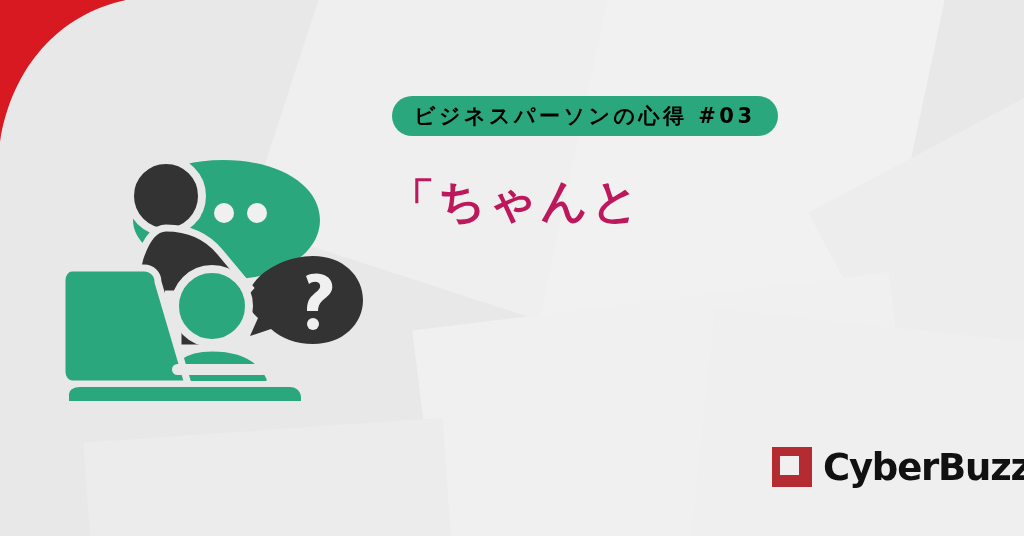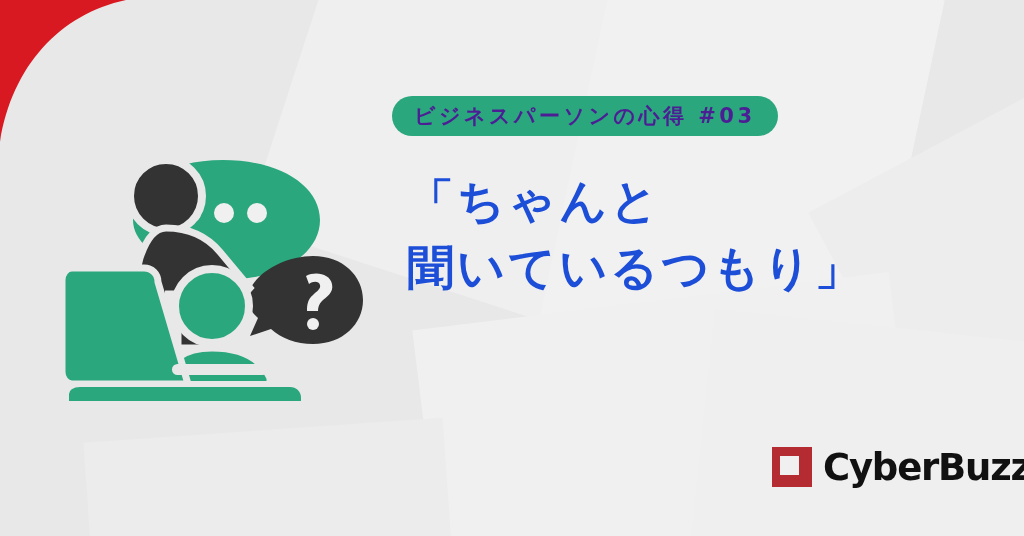--- a/index.html
+++ b/index.html
@@ -76,34 +76,34 @@
     position: absolute;
     left: 392px;
     top: 96px;
     height: 40px;
     padding: 0 22px;
     display: flex;
     align-items: center;
     justify-content: center;
     background: #2ba77d;
     border-radius: 20px;
-    color: #4c1d95;
+    color: #000000;
     font-size: 21px;
     font-weight: bold;
     letter-spacing: 3.5px;
     white-space: nowrap;
     box-sizing: border-box;
   }
 
   
   .headline {
     position: absolute;
-    left: 407px;
+    left: 388px;
     top: 168px;
-    color: #1d4ed8;
+    color: #be185d;
     font-size: 47px;
     font-weight: bold;
     line-height: 1.42;
     letter-spacing: 3px;
     white-space: nowrap;
   }
   .headline .line { display: block; }
 
   
   .logo {
@@ -222,21 +222,20 @@
       <rect x="114" y="216" width="96" height="11" rx="5.5" fill="#e8e8e8"></rect>
     </g>
   </svg>
 
   <div class="badge">
     <span>ビジネスパーソンの心得 #03</span>
   </div>
 
   <div class="headline">
     <span class="line">「ちゃんと</span>
-    <span class="line">聞いているつもり」</span>
   </div>
 
   <div class="logo">
     <div class="logo-mark"></div>
     <div class="logo-text">CyberBuzz</div>
   </div>
 
 </div>
 
 </body></html>

